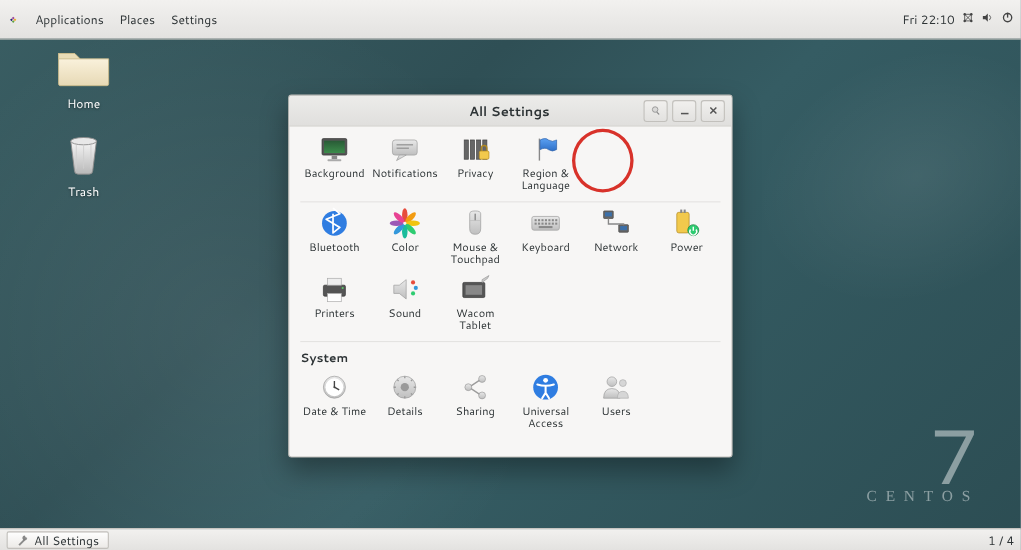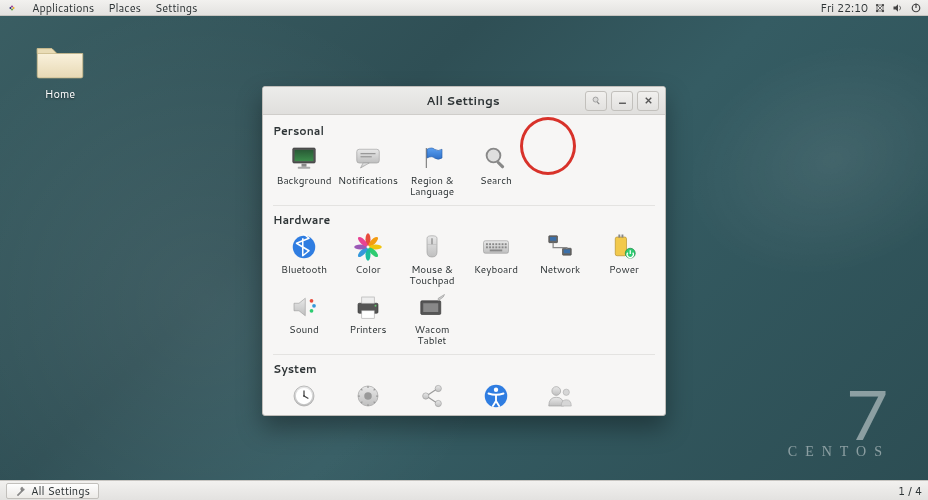--- a/index.html
+++ b/index.html
@@ -35,31 +35,31 @@
     letter-spacing:8px;
     font-weight:300;
     pointer-events:none;
   }
   .brand .seven { font-size:70px; line-height:0.7; font-weight:200; letter-spacing:normal; }
   .brand .name { font-size:14px; margin-top:6px;font-family:Liberation Serif, serif; }
 
   
   .top-panel {
     position:absolute; top:0; left:0; right:0;
-    height:16px;
+    height:36px;
     background: linear-gradient(#f2f1ef,#e3e2e0);
     border-bottom:1px solid #c7c5c1;
     display:flex; align-items:center;
     padding:0 6px;
     font-size:11px;
   }
   .top-panel .menu-left { display:flex; align-items:center; gap:14px; }
   .top-panel .logo { width:12px; height:12px; }
   .top-panel .spacer { flex:1; }
-  .top-panel .tray { display:flex; align-items:center; gap:6px; }
+  .top-panel .tray { display:flex; gap:6px; }
   .top-panel .tray-icon { width:12px; height:12px; display:flex; align-items:center; justify-content:center; }
 
   
   .desk-icon {
     position:absolute; width:80px;
     text-align:center;
     color:#fff;
     font-size:11px;
     text-shadow:0 1px 2px rgba(0,0,0,.5);
   }
@@ -367,27 +367,35 @@
   </symbol>
 </svg>
 
 <div class="desktop">
 
   <div class="brand">
     <div class="seven">7</div>
     <div class="name">CENTOS</div>
   </div>
 
-  <div class="desk-icon" style="left:20px; top:38px;">
+  <div class="desk-icon" style="left:36px; top:38px;">
     <div class="iconbox">
         <svg width="52" height="44">
           <use href="#i-folder"></use>
         </svg>
       </div>
     <div>Home</div>
+  </div>
+  <div class="desk-icon" style="left:36px; top:118px;">
+    <div class="iconbox">
+        <svg width="40" height="40">
+          <use href="#i-trash"></use>
+        </svg>
+      </div>
+    <div>Trash</div>
   </div>
 
   <div class="window">
     <div class="titlebar">
       <span class="title">All Settings</span>
       <div class="title-btn">
           <svg viewBox="0 0 48 48">
             <use href="#i-magnify"></use>
           </svg>
         </div>
@@ -398,58 +406,56 @@
         </div>
       <div class="title-btn">
           <svg viewBox="0 0 16 16">
             <path d="M4 4 L12 12 M12 4 L4 12" stroke="#555" stroke-width="2"></path>
           </svg>
         </div>
     </div>
 
     <div class="window-body">
 
-      <div class="section-head">Personal</div>
       <div class="grid">
         <div class="app">
             <div class="ic">
               <svg width="30" height="30" viewBox="0 0 48 48">
                 <use href="#i-monitor"></use>
               </svg>
             </div>
             <div class="lbl">Background</div>
           </div>
         <div class="app">
             <div class="ic">
               <svg width="30" height="30" viewBox="0 0 48 48">
                 <use href="#i-bubble"></use>
               </svg>
             </div>
             <div class="lbl">Notifications</div>
           </div>
+        <div class="app">
+            <div class="ic">
+              <svg width="30" height="30" viewBox="0 0 48 48">
+                <use href="#i-lock"></use>
+              </svg>
+            </div>
+            <div class="lbl">Privacy</div>
+          </div>
         <div class="app" id="region-language">
             <div class="ic">
               <svg width="30" height="30" viewBox="0 0 48 48">
                 <use href="#i-flag"></use>
               </svg>
             </div>
             <div class="lbl">Region &amp; Language</div>
-          </div>
-        <div class="app">
-            <div class="ic">
-              <svg width="30" height="30" viewBox="0 0 48 48">
-                <use href="#i-magnify"></use>
-              </svg>
-            </div>
-            <div class="lbl">Search</div>
           </div>
       </div>
       <hr class="sect-sep">
 
-      <div class="section-head">Hardware</div>
       <div class="grid">
         <div class="app">
             <div class="ic">
               <svg width="30" height="30" viewBox="0 0 48 48">
                 <use href="#i-bt"></use>
               </svg>
             </div>
             <div class="lbl">Bluetooth</div>
           </div>
         <div class="app">
@@ -488,32 +494,32 @@
             <div class="ic">
               <svg width="30" height="30" viewBox="0 0 48 48">
                 <use href="#i-power"></use>
               </svg>
             </div>
             <div class="lbl">Power</div>
           </div>
         <div class="app">
             <div class="ic">
               <svg width="30" height="30" viewBox="0 0 48 48">
+                <use href="#i-printer"></use>
+              </svg>
+            </div>
+            <div class="lbl">Printers</div>
+          </div>
+        <div class="app">
+            <div class="ic">
+              <svg width="30" height="30" viewBox="0 0 48 48">
                 <use href="#i-sound"></use>
               </svg>
             </div>
             <div class="lbl">Sound</div>
-          </div>
-        <div class="app">
-            <div class="ic">
-              <svg width="30" height="30" viewBox="0 0 48 48">
-                <use href="#i-printer"></use>
-              </svg>
-            </div>
-            <div class="lbl">Printers</div>
           </div>
         <div class="app">
             <div class="ic">
               <svg width="30" height="30" viewBox="0 0 48 48">
                 <use href="#i-tablet"></use>
               </svg>
             </div>
             <div class="lbl">Wacom Tablet</div>
           </div>
       </div>

